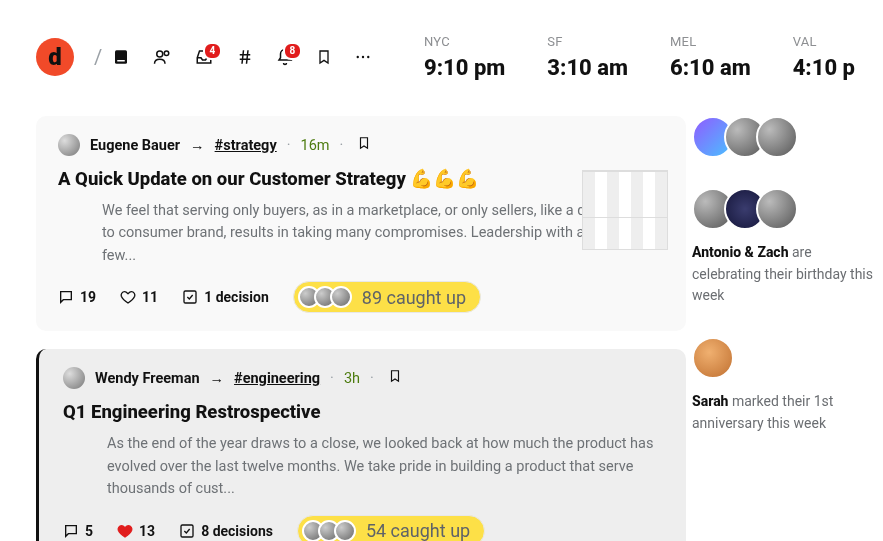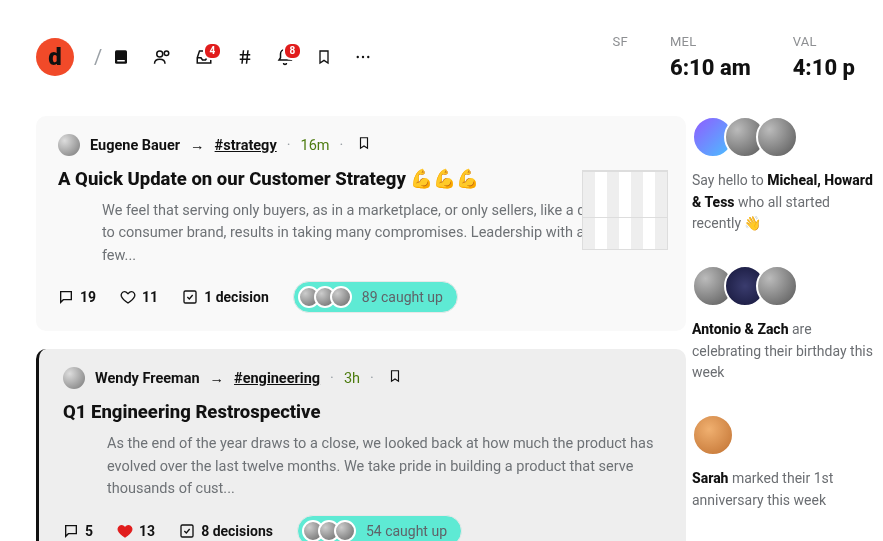--- a/index.html
+++ b/index.html
@@ -107,24 +107,24 @@
   .post-foot {
     display:flex; align-items:center; gap: 24px;
     font-size: 14px;
   }
   .stat { display:flex; align-items:center; gap:6px; font-weight:700; }
   .stat svg { display:block; }
   .heart-red { color:#E11D1D; }
 
   .caughtup {
     display:flex; align-items:center; gap:10px;
-    background:#5eead4; border-radius: 999px;
+    background:#fde047; border-radius: 999px;
     padding: 4px 14px 4px 4px;
     border:1px solid #e8e8e8;
-    font-size: 14px; color:#5f6368;
+    font-size: 18px; color:#5f6368;
   }
   .pile { display:flex; }
   .pile .mini {
     width:22px; height:22px; border-radius:50%;
     background: radial-gradient(circle at 30% 30%, #ccc, #666);
     border: 2px solid #fff;
     margin-left:-6px;
   }
   .pile .mini:first-child { margin-left:0; }
 
@@ -193,21 +193,26 @@
       <svg width="18" height="18" viewBox="0 0 24 24" fill="currentColor">
           <circle cx="5" cy="12" r="1.6"></circle>
           <circle cx="12" cy="12" r="1.6"></circle>
           <circle cx="19" cy="12" r="1.6"></circle>
         </svg>
     </span>
   </div>
 
   <div class="clocks">
     <div class="clock">
+      <span class="city">NYC</span>
+      <span class="time">9:10 pm</span>
+    </div>
+    <div class="clock">
       <span class="city">SF</span>
+      <span class="time">3:10 am</span>
     </div>
     <div class="clock">
       <span class="city">MEL</span>
       <span class="time">6:10 am</span>
     </div>
     <div class="clock">
       <span class="city">VAL</span>
       <span class="time">4:10 p</span>
     </div>
   </div>
@@ -316,23 +321,20 @@
   </div>
 
   <aside class="sidebar">
 
     <div class="side-block">
       <div class="side-avatars">
         <div class="sav grad"></div>
         <div class="sav"></div>
         <div class="sav"></div>
       </div>
-      <p class="side-text">
-        <span>Say hello to </span><b>Micheal, Howard &amp; Tess</b><span> who all started recently 👋</span>
-      </p>
     </div>
 
     <div class="side-block">
       <div class="side-avatars">
         <div class="sav"></div>
         <div class="sav" style="background:radial-gradient(circle at 50% 50%, #3a3c6e, #15163a)"></div>
         <div class="sav"></div>
       </div>
       <p class="side-text">
         <b>Antonio &amp; Zach</b><span> are celebrating their birthday this week</span>

